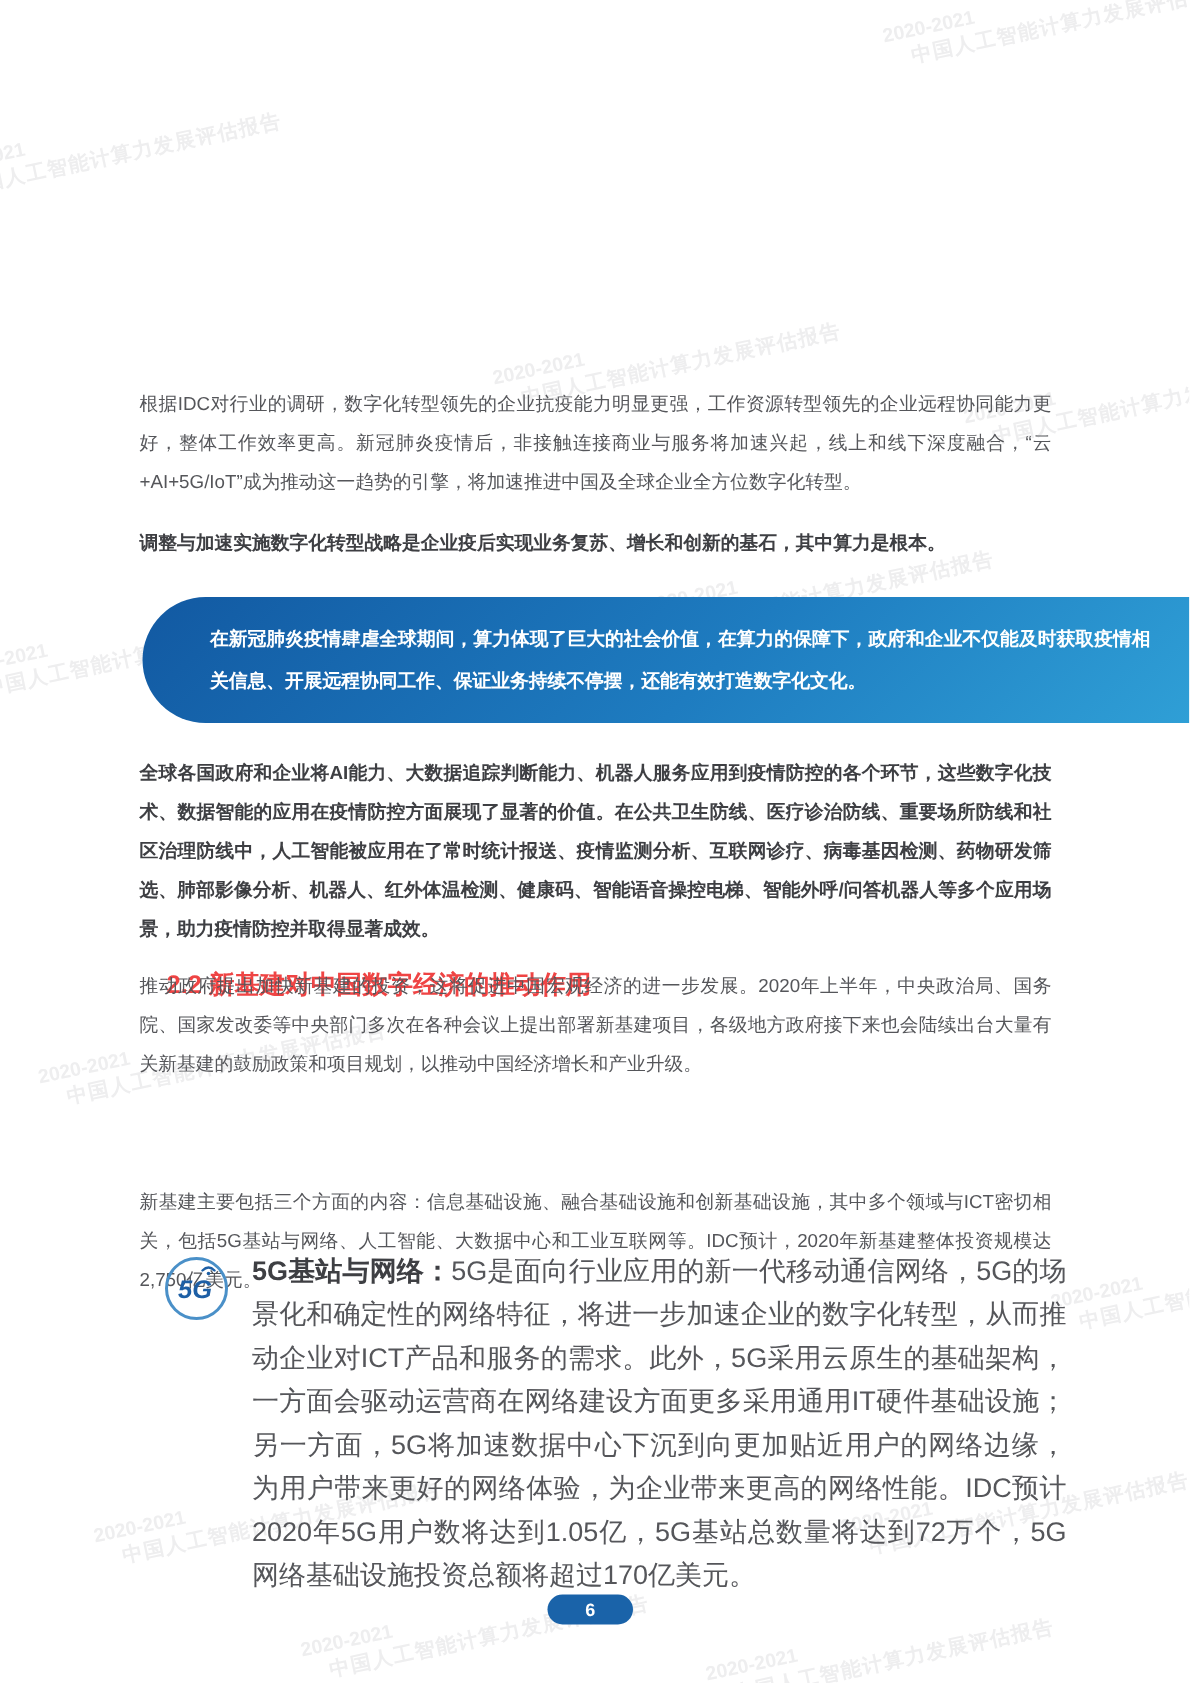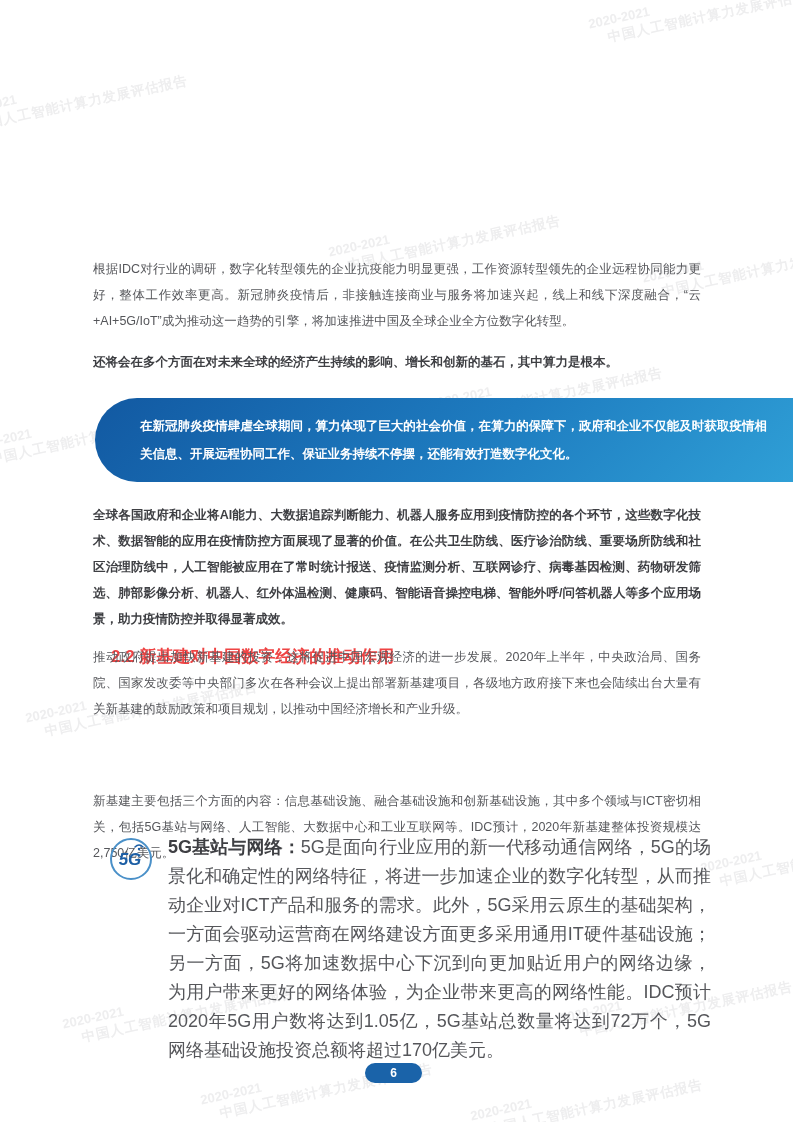--- a/index.html
+++ b/index.html
@@ -130,21 +130,21 @@
       <span class="l2">中国人工智能计算力发展评估报告</span>
     </div>
   <div class="wm" style="left:470px; top:1084px;">
       <span class="l1">2020-2021</span>
       <span class="l2">中国人工智能计算力发展评估报告</span>
     </div>
 
 
   <p class="para" style="top:256px;">根据IDC对行业的调研，数字化转型领先的企业抗疫能力明显更强，工作资源转型领先的企业远程协同能力更好，整体工作效率更高。新冠肺炎疫情后，非接触连接商业与服务将加速兴起，线上和线下深度融合，“云+AI+5G/IoT”成为推动这一趋势的引擎，将加速推进中国及全球企业全方位数字化转型。</p>
 
-  <p class="para bold" style="top:349px;">还将会在多个方面在对未来全球的经济产生持续的影响、增长和创新的基石，其中算力是根本。</p>
+  <p class="para bold" style="top:349px;">调整与加速实施数字化转型战略是企业疫后实现业务复苏、增长和创新的基石，其中算力是根本。</p>
 
   <div class="callout">
     <span>在新冠肺炎疫情肆虐全球期间，算力体现了巨大的社会价值，在算力的保障下，政府和企业不仅能及时获取疫情相关信息、开展远程协同工作、保证业务持续不停摆，还能有效打造数字化文化。</span>
   </div>
 
   <p class="para bold" style="top:502px;">全球各国政府和企业将AI能力、大数据追踪判断能力、机器人服务应用到疫情防控的各个环节，这些数字化技术、数据智能的应用在疫情防控方面展现了显著的价值。在公共卫生防线、医疗诊治防线、重要场所防线和社区治理防线中，人工智能被应用在了常时统计报送、疫情监测分析、互联网诊疗、病毒基因检测、药物研发筛选、肺部影像分析、机器人、红外体温检测、健康码、智能语音操控电梯、智能外呼/问答机器人等多个应用场景，助力疫情防控并取得显著成效。</p>
 
   <h2 class="section-title">2.2 新基建对中国数字经济的推动作用</h2>
 
   <p class="para" style="top:644px;">推动政府提出加快新基建的投资，这将促进中国宏观经济的进一步发展。2020年上半年，中央政治局、国务院、国家发改委等中央部门多次在各种会议上提出部署新基建项目，各级地方政府接下来也会陆续出台大量有关新基建的鼓励政策和项目规划，以推动中国经济增长和产业升级。</p>

